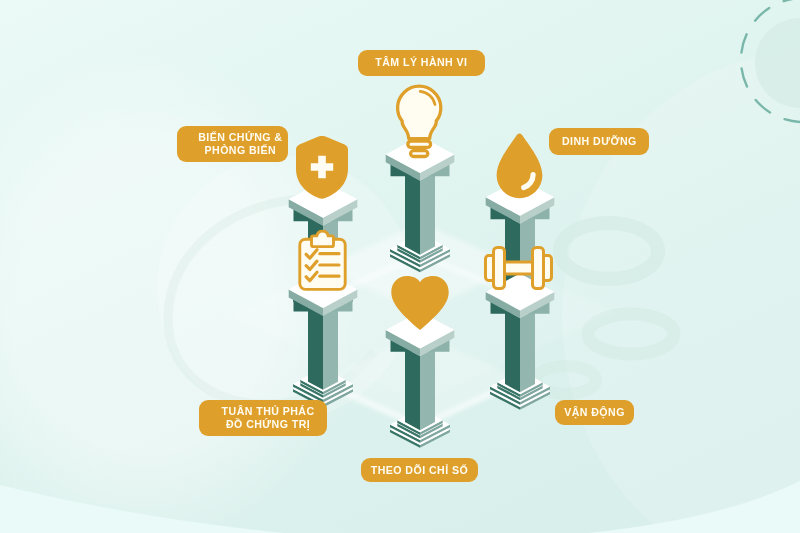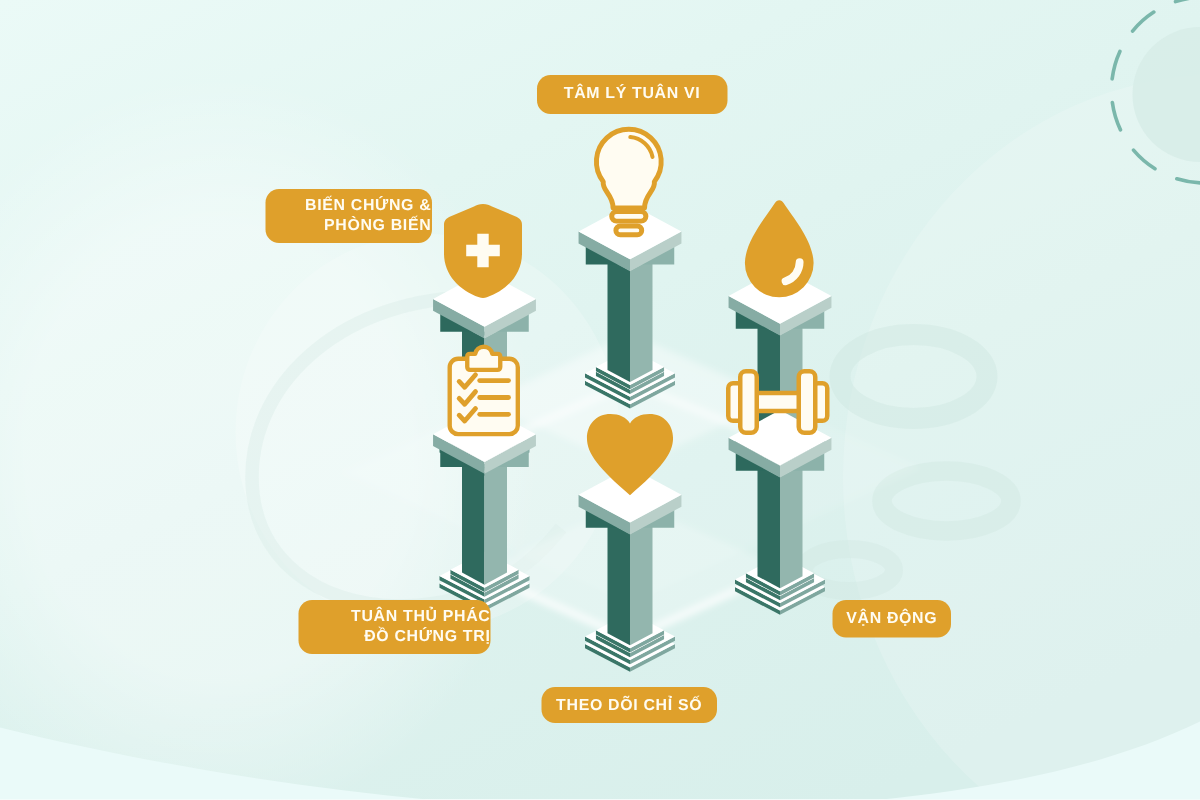--- a/index.html
+++ b/index.html
@@ -5,21 +5,21 @@
   html,body{margin:0;padding:0;background:#ffffff;}
   body{width:800px;height:533px;overflow:hidden;
        font-family:"Liberation Sans","DejaVu Sans",sans-serif;
        -webkit-font-smoothing:antialiased;}
   #stage{position:relative;width:800px;height:533px;overflow:hidden;}
   #art{position:absolute;left:0;top:0;width:800px;height:533px;}
   .pill{position:absolute;background:#dfa02b;border-radius:9px;
         color:#fffcf2;font-size:10.6px;font-weight:700;letter-spacing:0.45px;
         display:flex;flex-direction:column;align-items:center;justify-content:center;
         box-sizing:border-box;}
-  .pill.two{align-items:flex-end;}
+  .pill.two{align-items:center;}
   .pill .ln{display:block;line-height:12.8px;white-space:nowrap;}
 </style>
 </head>
 <body>
 
 <div id="stage">
   <svg id="art" viewBox="0 0 800 533">
 <defs>
   <linearGradient id="gBg" x1="0" y1="0" x2="0.72" y2="1">
     <stop offset="0" stop-color="#ebfaf7"></stop>
@@ -276,26 +276,29 @@
         <g transform="translate(518.5,268.0)" fill="#fffcf2" stroke="#dfa02b" stroke-width="3.0">
           <rect x="-17.0" y="-6.0" width="34.0" height="12.0" rx="1.6"></rect>
           <rect x="-33.0" y="-12.5" width="9.4" height="25.0" rx="3.2"></rect>
           <rect x="23.6" y="-12.5" width="9.4" height="25.0" rx="3.2"></rect>
           <rect x="-25.0" y="-20.5" width="11.0" height="41.0" rx="3.8"></rect>
           <rect x="14.0" y="-20.5" width="11.0" height="41.0" rx="3.8"></rect>
         </g>
       </g>
   </svg>
 <div class="pill" style="left:358.1px;top:49.6px;width:126.6px;height:26.0px;text-align:center;padding-left:0px">
-      <span class="ln">TÂM LÝ TUÂN VI</span>
+      <span class="ln">TÂM LÝ HÀNH VI</span>
     </div>
 <div class="pill two" style="left:176.6px;top:125.6px;width:111.0px;height:36.0px;text-align:left;padding-left:16.5px">
       <span class="ln">BIẾN CHỨNG &amp;</span>
       <span class="ln">PHÒNG BIẾN</span>
     </div>
+<div class="pill" style="left:549.4px;top:128.4px;width:99.9px;height:26.8px;text-align:center;padding-left:0px">
+      <span class="ln">DINH DƯỠNG</span>
+    </div>
 <div class="pill two" style="left:199px;top:399.5px;width:128px;height:36.0px;text-align:left;padding-left:10.2px">
       <span class="ln">TUÂN THỦ PHÁC</span>
       <span class="ln">ĐỒ CHỨNG TRỊ</span>
     </div>
 <div class="pill" style="left:361.1px;top:458.1px;width:116.7px;height:24.3px;text-align:left;padding-left:0px">
       <span class="ln">THEO DÕI CHỈ SỐ</span>
     </div>
 <div class="pill" style="left:555.3px;top:400.2px;width:78.4px;height:24.4px;text-align:right;padding-left:0px">
       <span class="ln">VẬN ĐỘNG</span>
     </div>

